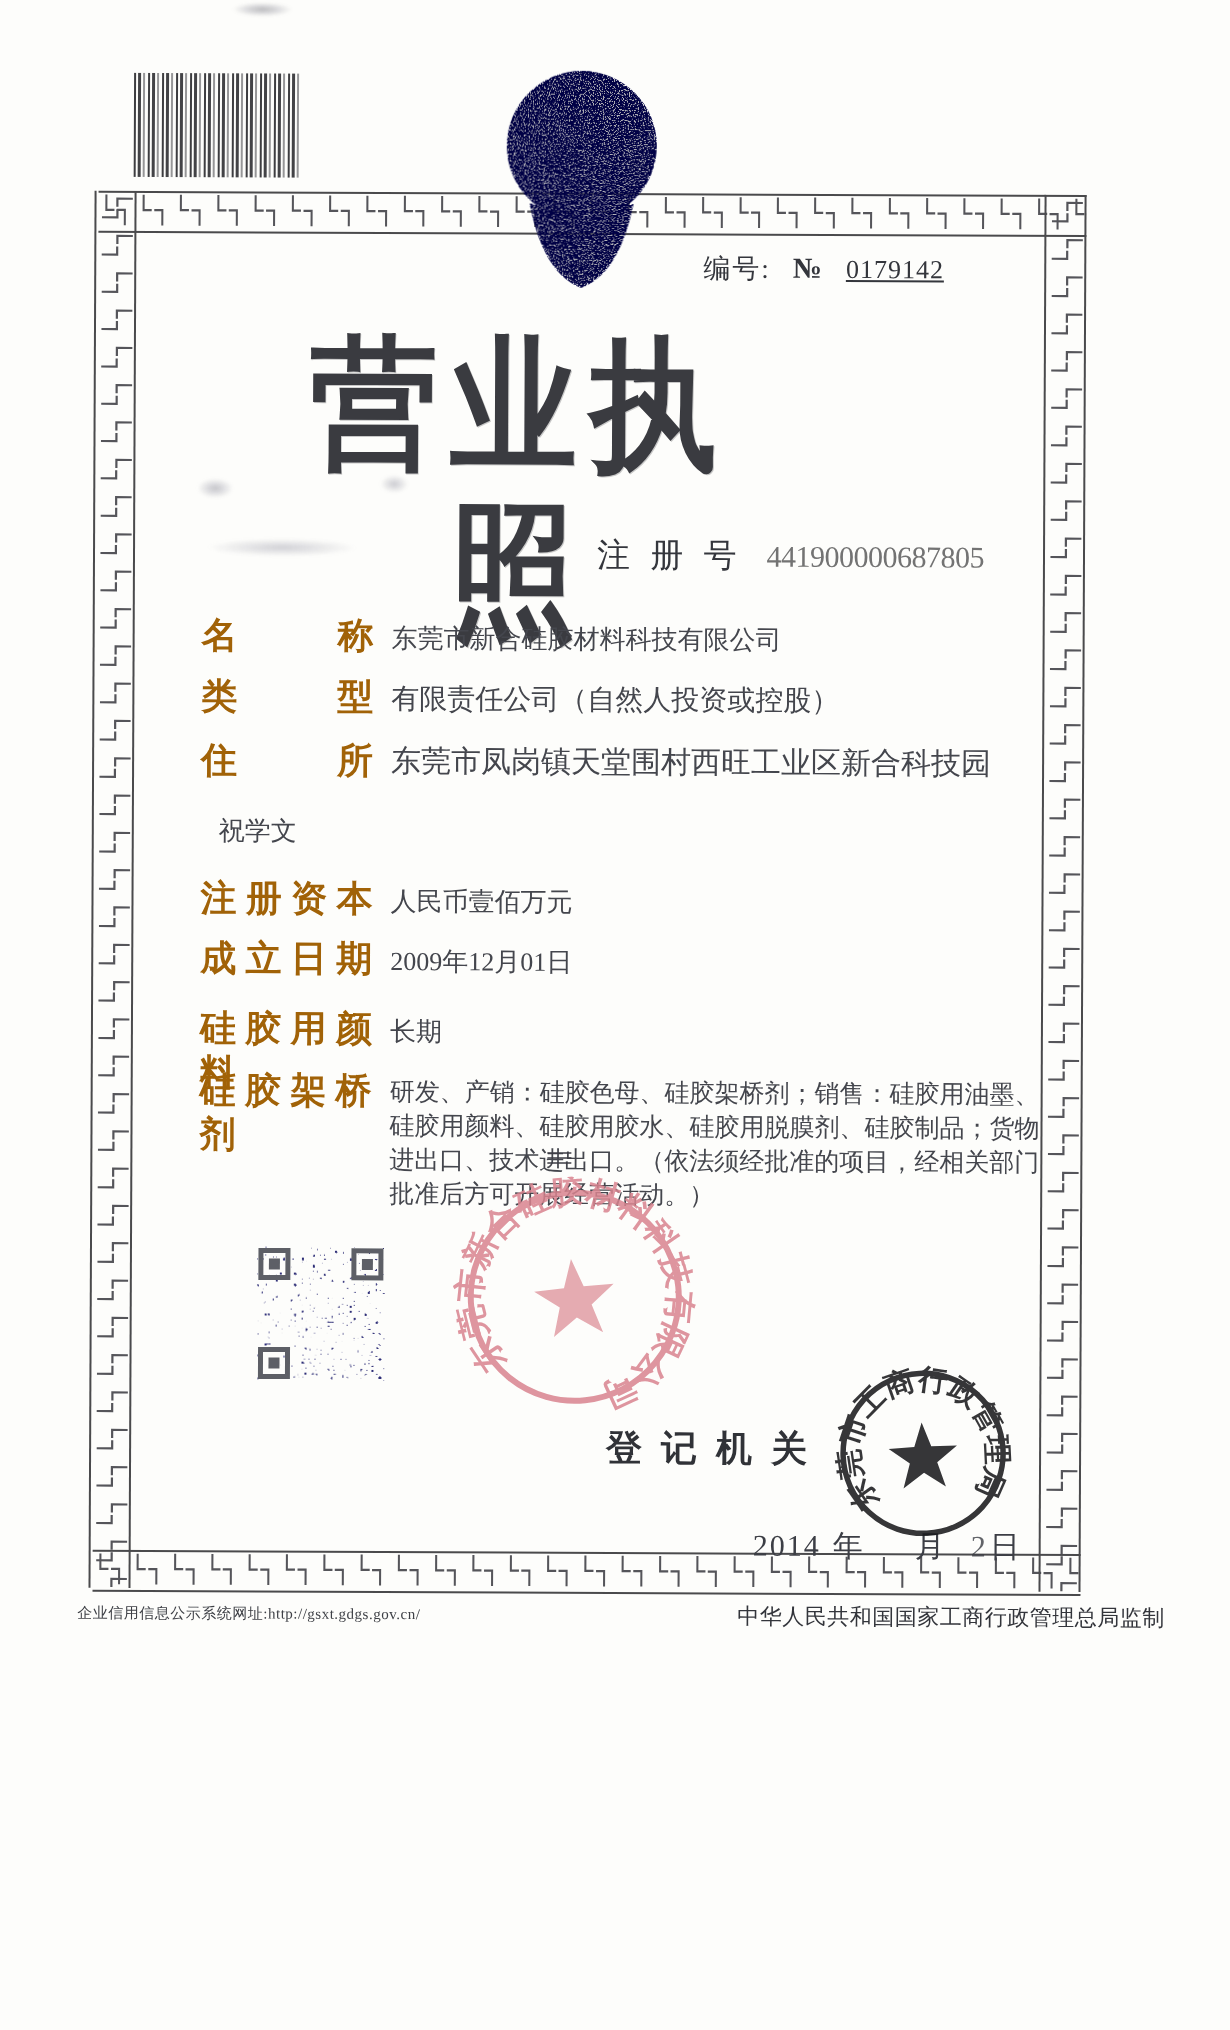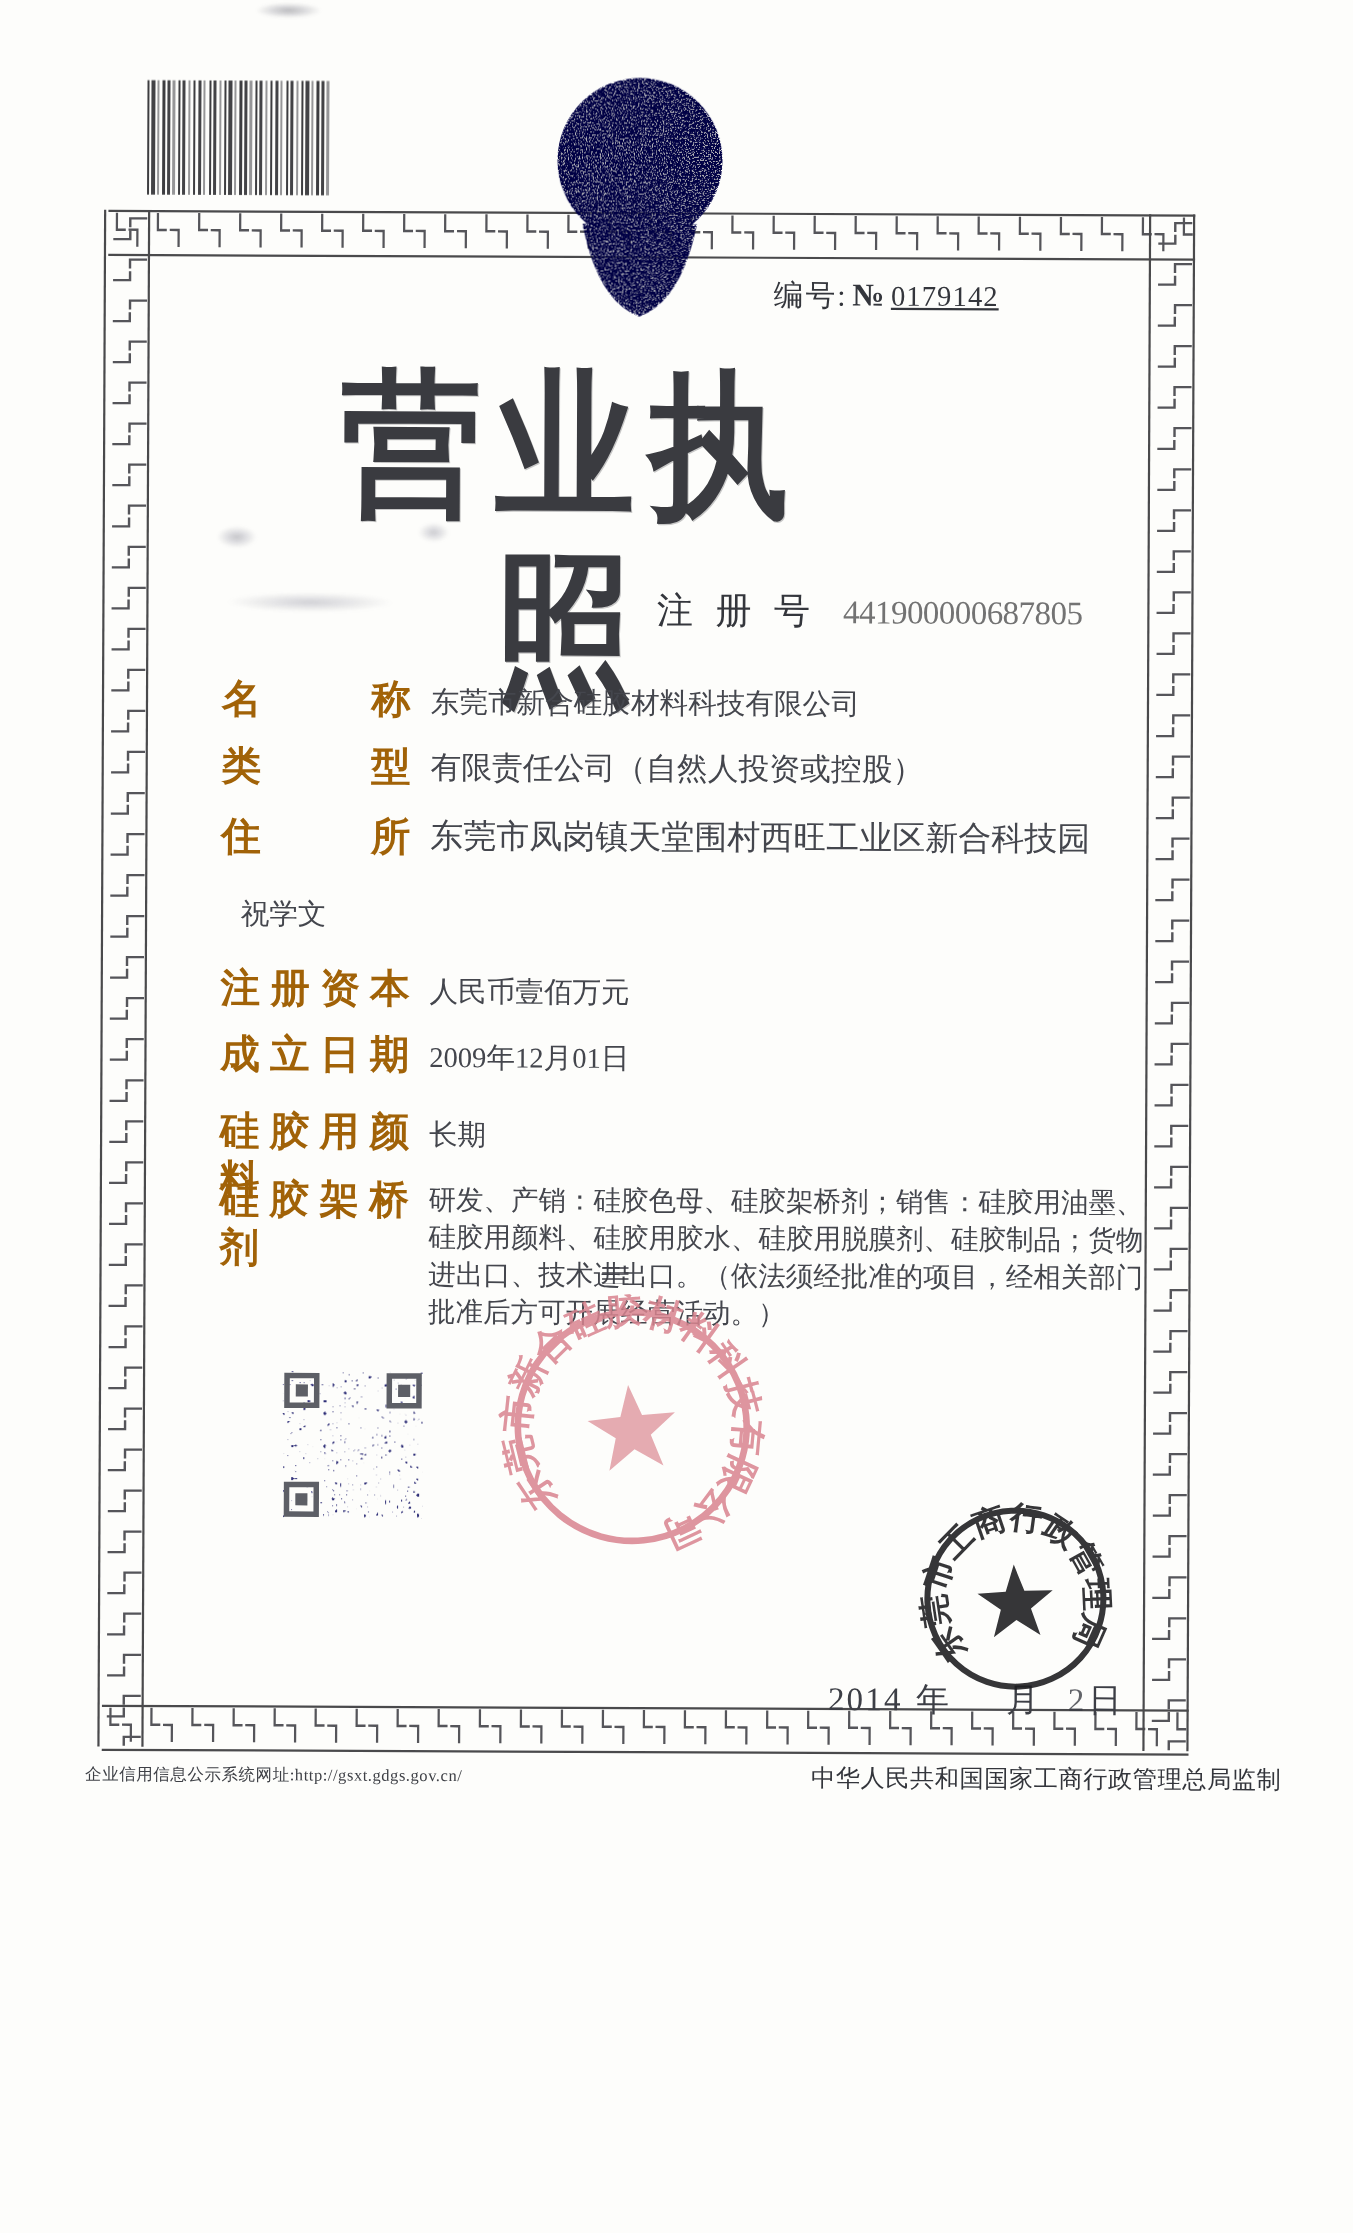--- a/index.html
+++ b/index.html
@@ -28,21 +28,21 @@
   .barcode{
     left:130px;top:75px;width:168px;height:104px;opacity:.88;filter:blur(.4px);
     background:
       repeating-linear-gradient(90deg,
         #232327 0 2px, rgba(255,255,255,0) 2px 4px,
         #2a2a2e 4px 7px, rgba(255,255,255,0) 7px 9px,
         rgba(40,40,45,.55) 9px 11px, rgba(255,255,255,0) 11px 14px);
   }
 
   
-  .serial{left:700px;top:250px;font-size:27px;color:#34363c;letter-spacing:2px;display:flex;align-items:baseline;gap:4px;}
+  .serial{left:700px;top:250px;font-size:27px;color:#34363c;letter-spacing:2px;display:flex;align-items:baseline;gap:22px;}
   .serial .no-mark{font-weight:bold;font-size:29px;}
   .serial .num{font-size:26px;letter-spacing:1px;text-decoration:underline;}
   .title{
     left:235px;top:330px;width:565px;text-align:center;
     font-size:138px;font-weight:bold;color:#3a3b40;letter-spacing:14px;line-height:160px;
     text-shadow:1px 1px 0 rgba(40,40,45,.25);
     transform:scale(.92,1.04);
   }
   .regno{left:595px;top:533px;display:flex;align-items:baseline;gap:24px;}
   .regno .lbl{font-size:33px;color:#34363c;letter-spacing:6px;font-weight:500;}
@@ -195,20 +195,21 @@
     <defs>
       <path id="redArc" d="M 120 214 a 94 94 0 1 1 0.15 0" fill="none"></path>
     </defs>
     <circle cx="120" cy="120" r="104" fill="none" stroke-width="6" stroke="#d9848f"></circle>
     <polygon transform="translate(120,124)" points="0,-42 9.9,-13.6 39.9,-13 16,5.2 24.7,34 0,16.8 -24.7,34 -16,5.2 -39.9,-13 -9.9,-13.6" opacity="0.8" fill="#d9848f"></polygon>
     <text font-size="33" font-family="Liberation Serif, serif" font-weight="bold" fill="#d9848f">
       <textPath href="#redArc" startOffset="85" textLength="490" lengthAdjust="spacing">东莞市新合硅胶材料科技有限公司</textPath>
     </text>
   </svg>
 
+  <div class="abs registry-label">登 记 机 关</div>
 
   <div class="abs dateline">
     <span class="d-year">2014</span>
     <span class="d-yu">年</span>
     <span class="d-mu">月</span>
     <span class="d-day">2</span>
     <span class="d-du">日</span>
   </div>
 
   <svg class="abs seal-black" viewBox="0 0 184 184">

